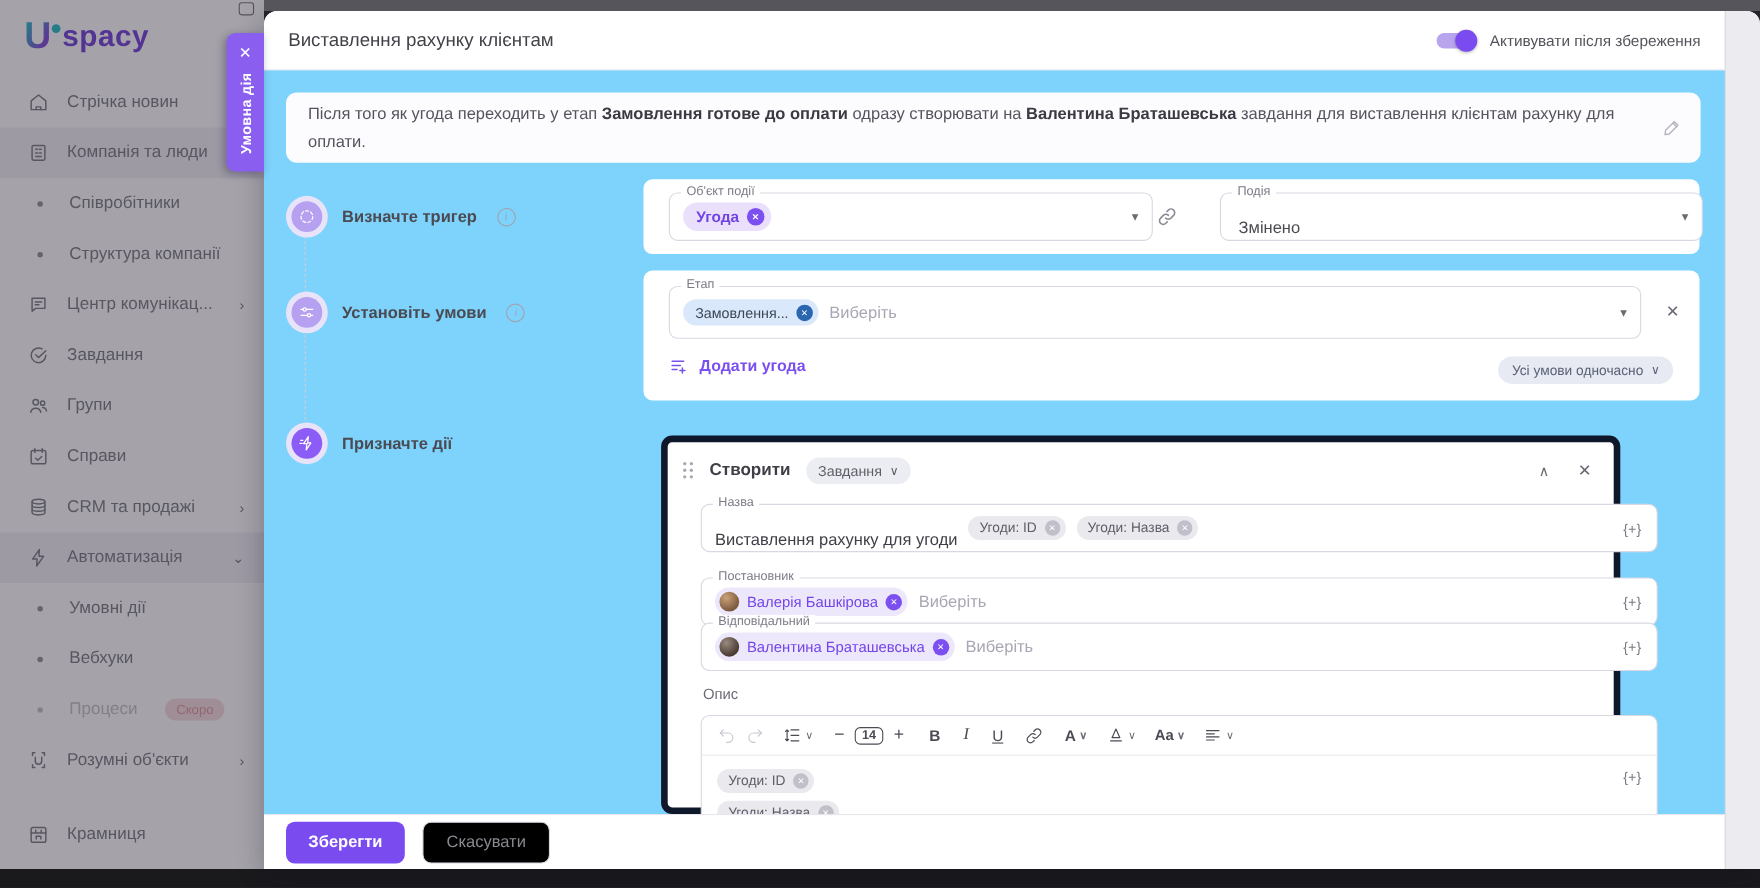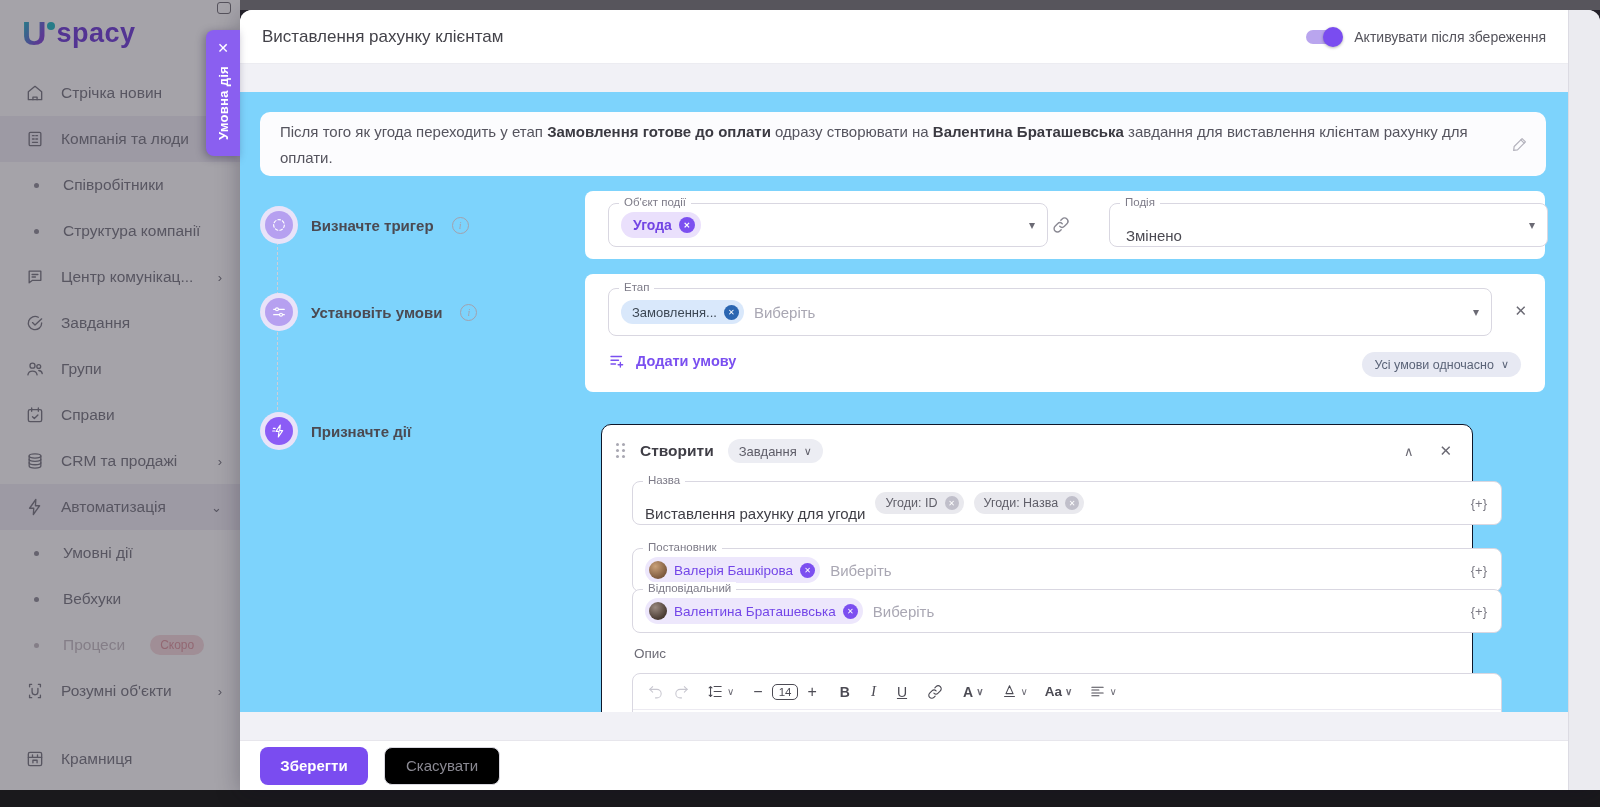--- a/index.html
+++ b/index.html
@@ -38,21 +38,21 @@
     background:#8a5ff0; border-radius:8px 0 0 8px; box-shadow:-2px 2px 8px rgba(30,20,60,.35);
     display:flex; flex-direction:column; align-items:center; padding-top:10px; }
   .drawer-tab .x { color:#fff; font-size:14px; cursor:pointer; margin-bottom:10px; }
   .drawer-tab .vtext { color:#fff; font-size:13px; font-weight:600; letter-spacing:.3px;
     writing-mode:vertical-rl; transform:rotate(180deg); white-space:nowrap; }
 
   
   .modal { position:absolute; left:240px; top:10px; width:1360px; height:780px; z-index:3;
     border-radius:12px 12px 0 0; overflow:hidden; display:flex; background:#f1f1f6;
     box-shadow:0 4px 24px rgba(20,15,35,.3); }
-  .modal-main { width:1328px; display:flex; flex-direction:column;gap:28px; }
+  .modal-main { width:1328px; display:flex; flex-direction:column; }
   .gutter { width:32px; background:#ebebf0; border-left:1px solid #dcdbe3; }
 
   .m-header { height:54px; background:#fff; border-bottom:1px solid #ececf1; display:flex;
     align-items:center; padding:0 22px; flex:0 0 54px; }
   .m-title { font-size:17px; font-weight:500; color:#434249; }
   .hdr-right { margin-left:auto; display:flex; align-items:center; gap:14px; }
   .toggle { position:relative; width:34px; height:14px; border-radius:7px; background:#b9a5ee; cursor:pointer; }
   .toggle .knob { position:absolute; right:-3px; top:-3px; width:20px; height:20px; border-radius:50%;
     background:#7a4cf0; box-shadow:0 1px 3px rgba(0,0,0,.3); }
   .toggle-label { font-size:14px; color:#55545c; }
@@ -82,21 +82,21 @@
   .step-circle svg { stroke:#fff; fill:none; stroke-width:1.7; stroke-linecap:round; stroke-linejoin:round; }
   .step-label { font-size:15px; font-weight:600; color:#4b4a52; }
   .info-i { width:17px; height:17px; border:1.3px solid #a3a1ac; border-radius:50%; color:#a3a1ac;
     font-size:10px; display:flex; align-items:center; justify-content:center; font-style:italic; font-family:"Liberation Serif",serif; }
   .info-i::before { content:"i"; }
 
   
   .card { position:absolute; background:#fff; border-radius:8px; }
   .trigger-card { left:345px; top:99px; width:960px; height:68px; }
   .cond-card { left:345px; top:182px; width:960px; height:118px; }
-  .action-card { left:361px; top:332px; width:872px; height:344px; border:1px solid #0f172a; border-radius:10px; }
+  .action-card { left:361px; top:332px; width:872px; height:344px; border:6px solid #0f172a; border-radius:10px; }
 
   
   .field { position:absolute; border:1px solid #d9d7e1; border-radius:8px; background:#fff;
     display:flex; align-items:center; padding:0 34px 0 12px; }
   .field .flabel { position:absolute; top:-8px; left:10px; background:#fff; padding:0 5px;
     font-size:11.5px; color:#7d7b88; white-space:nowrap; }
   .sel-arrow { position:absolute; right:12px; color:#6b6a74; font-size:12px; }
   .sel-arrow::before { content:"▾"; }
   .fvalue { font-size:15px; color:#4b4a52;margin-top:20px; }
   .placeholder { font-size:15px; color:#a9a7b3; margin-left:10px; }
@@ -149,21 +149,21 @@
     border:1px solid #d9d7e1; border-radius:8px; background:#fff; }
   .ed-toolbar { height:36px; border-bottom:1px solid #eceaf1; display:flex; align-items:center;
     gap:9px; padding:0 14px; }
   .tb { display:flex; align-items:center; gap:3px; color:#4c4b54; font-size:14px; cursor:pointer; }
   .tb svg { stroke:#4c4b54; fill:none; stroke-width:1.5; stroke-linecap:round; stroke-linejoin:round; }
   .tb.dis { color:#c8c7d0; } .tb.dis svg { stroke:#c8c7d0; }
   .tb .chev { font-size:10px; color:#6d6c76; }
   .tb-b { font-weight:800; } .tb-i { font-style:italic; font-family:"Liberation Serif",serif; font-size:15px; }
   .tb-u { text-decoration:underline; }
   .tb-a { font-weight:600; } .tb-aa { font-weight:600; font-size:13.5px; }
-  .fs-box { border:1.4px solid #4c4b54; border-radius:5px; font-size:11.5px; padding:1px 6px; color:#4c4b54; }
+  .fs-box { border:1.4px solid #4c4b54; border-radius:5px; font-size:11.5px; padding:1px 6px; color:#4c4b54;font-weight:bold; }
   .tb-sign { font-size:16px; color:#4c4b54; }
   .ed-body { position:relative; padding:12px 40px 0 14px; display:flex; flex-direction:column; gap:7px; align-items:flex-start; }
 
   .ed-label { position:absolute; left:32px; top:221px; font-size:13.5px; color:#6d6c76; }
 
   
   .top-strip { position:absolute; left:240px; top:0; width:1360px; height:10px; background:#57555c; z-index:4; }
   .mini-sq { position:absolute; left:217px; top:2px; width:14px; height:12px; border:1.5px solid #6e6c73; border-radius:3px; z-index:1; }
 </style>
 </head>
@@ -390,21 +390,21 @@
               <span class="xc"></span>
             </span>
             <span class="placeholder">Виберіть</span>
             <span class="sel-arrow"></span>
           </div>
           <span class="x-plain" style="position:absolute; right:18px; top:28px;">✕</span>
           <div class="add-cond">
             <svg width="18" height="18" viewBox="0 0 24 24">
                 <path d="M4 6h14M4 11h10M4 16h6M16.5 14v6M13.5 17h6"></path>
               </svg>
-            <span>Додати умову</span>
+            <span>Додати угода</span>
           </div>
           <div class="mode-pill">
             <span>Усі умови одночасно</span>
             <span class="chev">∨</span>
           </div>
         </div>
 
         <div class="card action-card">
           <div class="ac-header">
             <span class="drag-dots"></span>

